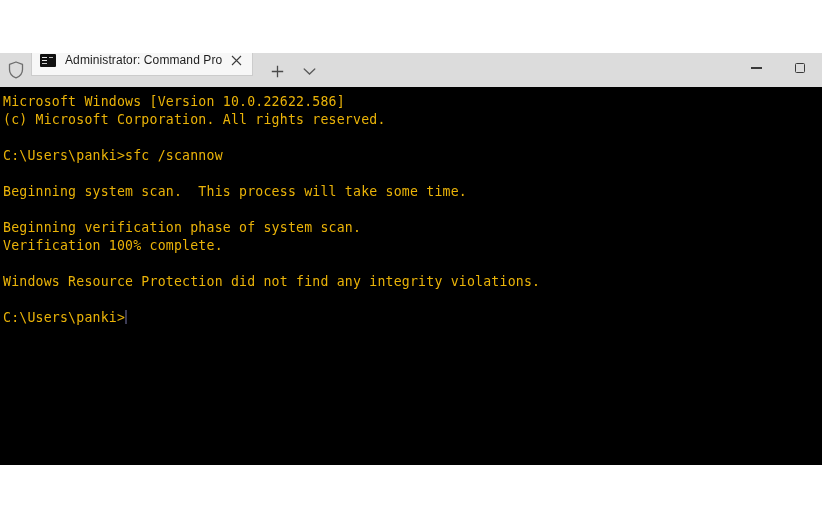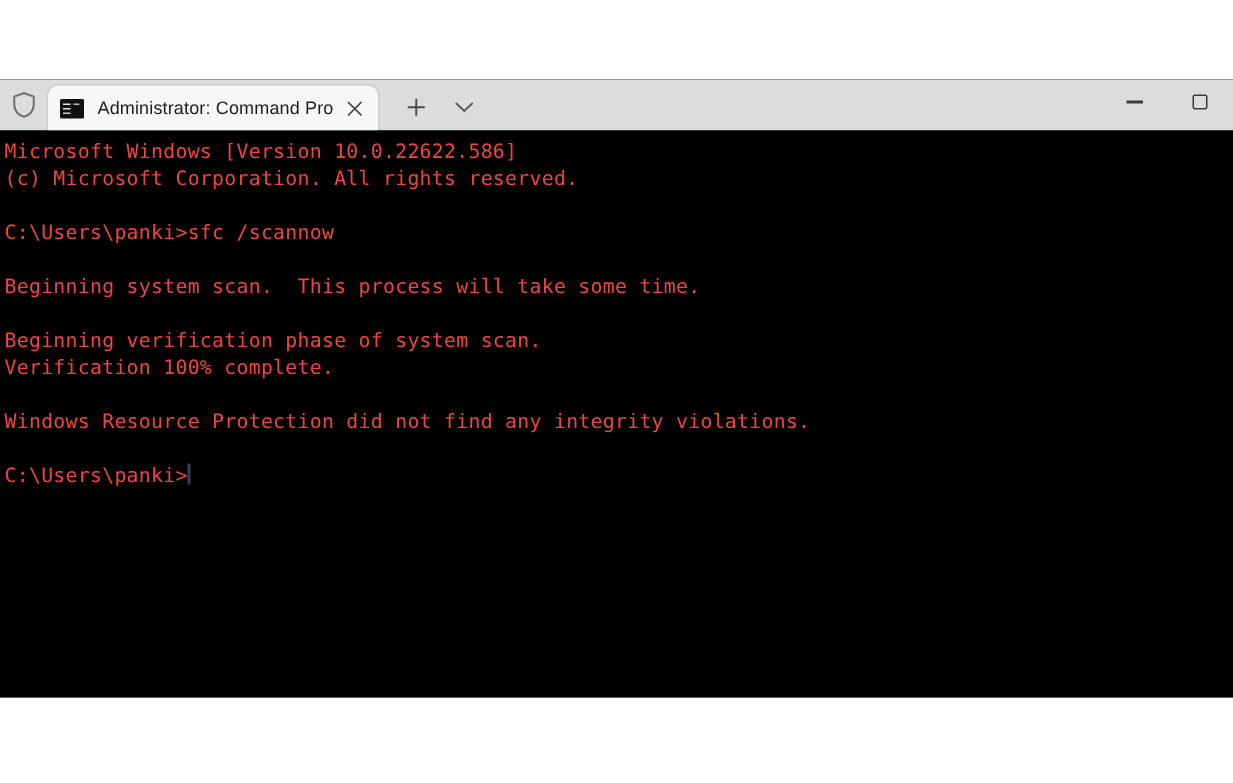--- a/index.html
+++ b/index.html
@@ -51,21 +51,21 @@
     justify-content: center;
     flex: 0 0 auto;
   }
   .shield-slot svg { display: block; }
 
   
   #tab-active {
     position: relative;
     flex: 0 0 auto;
     height: 30px;
-    margin-bottom: 0;
+    margin-bottom: 12px;
     background: #f7f7f7;
     border-top-left-radius: 7px;
     border-top-right-radius: 7px;
     display: flex;
     align-items: center;
     padding: 0 6px 0 8px;
     box-sizing: border-box;
     min-width: 218px;
     box-shadow: 0 0 0 1px rgba(0,0,0,0.07);
   }
@@ -166,21 +166,21 @@
     right: 0;
     bottom: 0;
     background: #000000;
     padding: 6px 0 0 3px;
     box-sizing: border-box;
   }
   #term-lines {
     font-family: "DejaVu Sans Mono", "Liberation Mono", monospace;
     font-size: 13.2px;
     line-height: 18px;
-    color: #ef4444;
+    color: #eab308;
     white-space: pre;
     letter-spacing: 0.2px;
   }
   #term-lines .ln {
     height: 18px;
     white-space: pre;
   }
   .cursor {
     display: inline-block;
     width: 2px;

